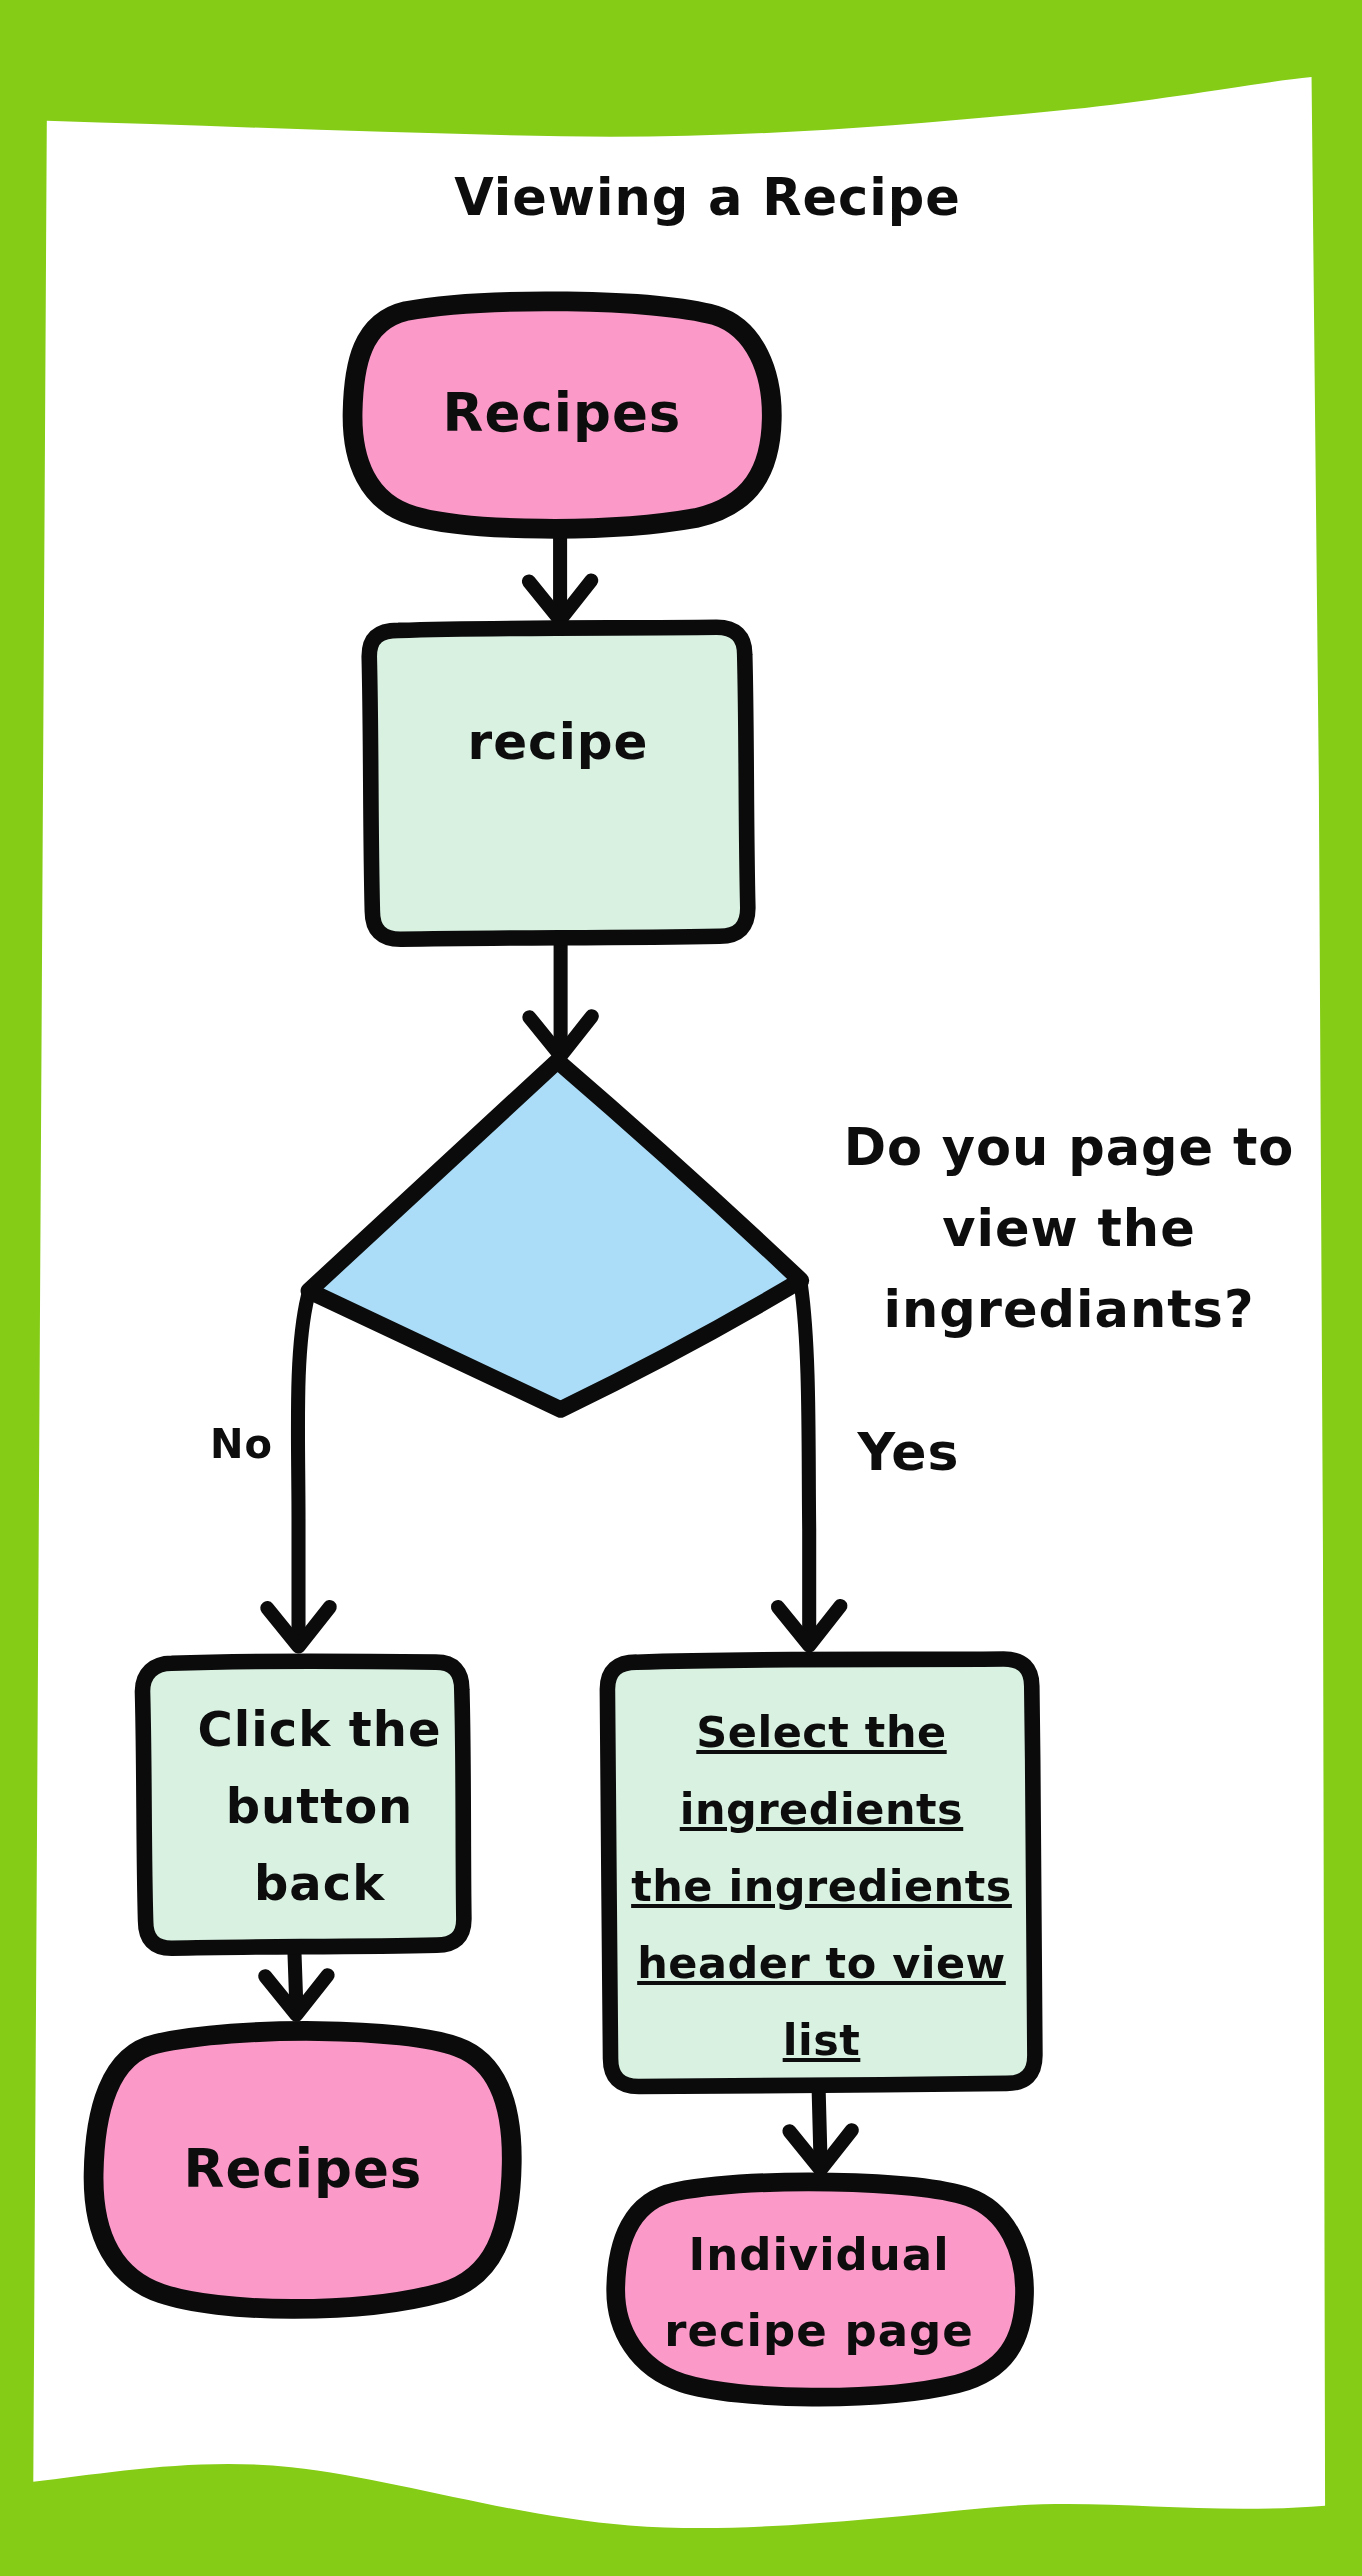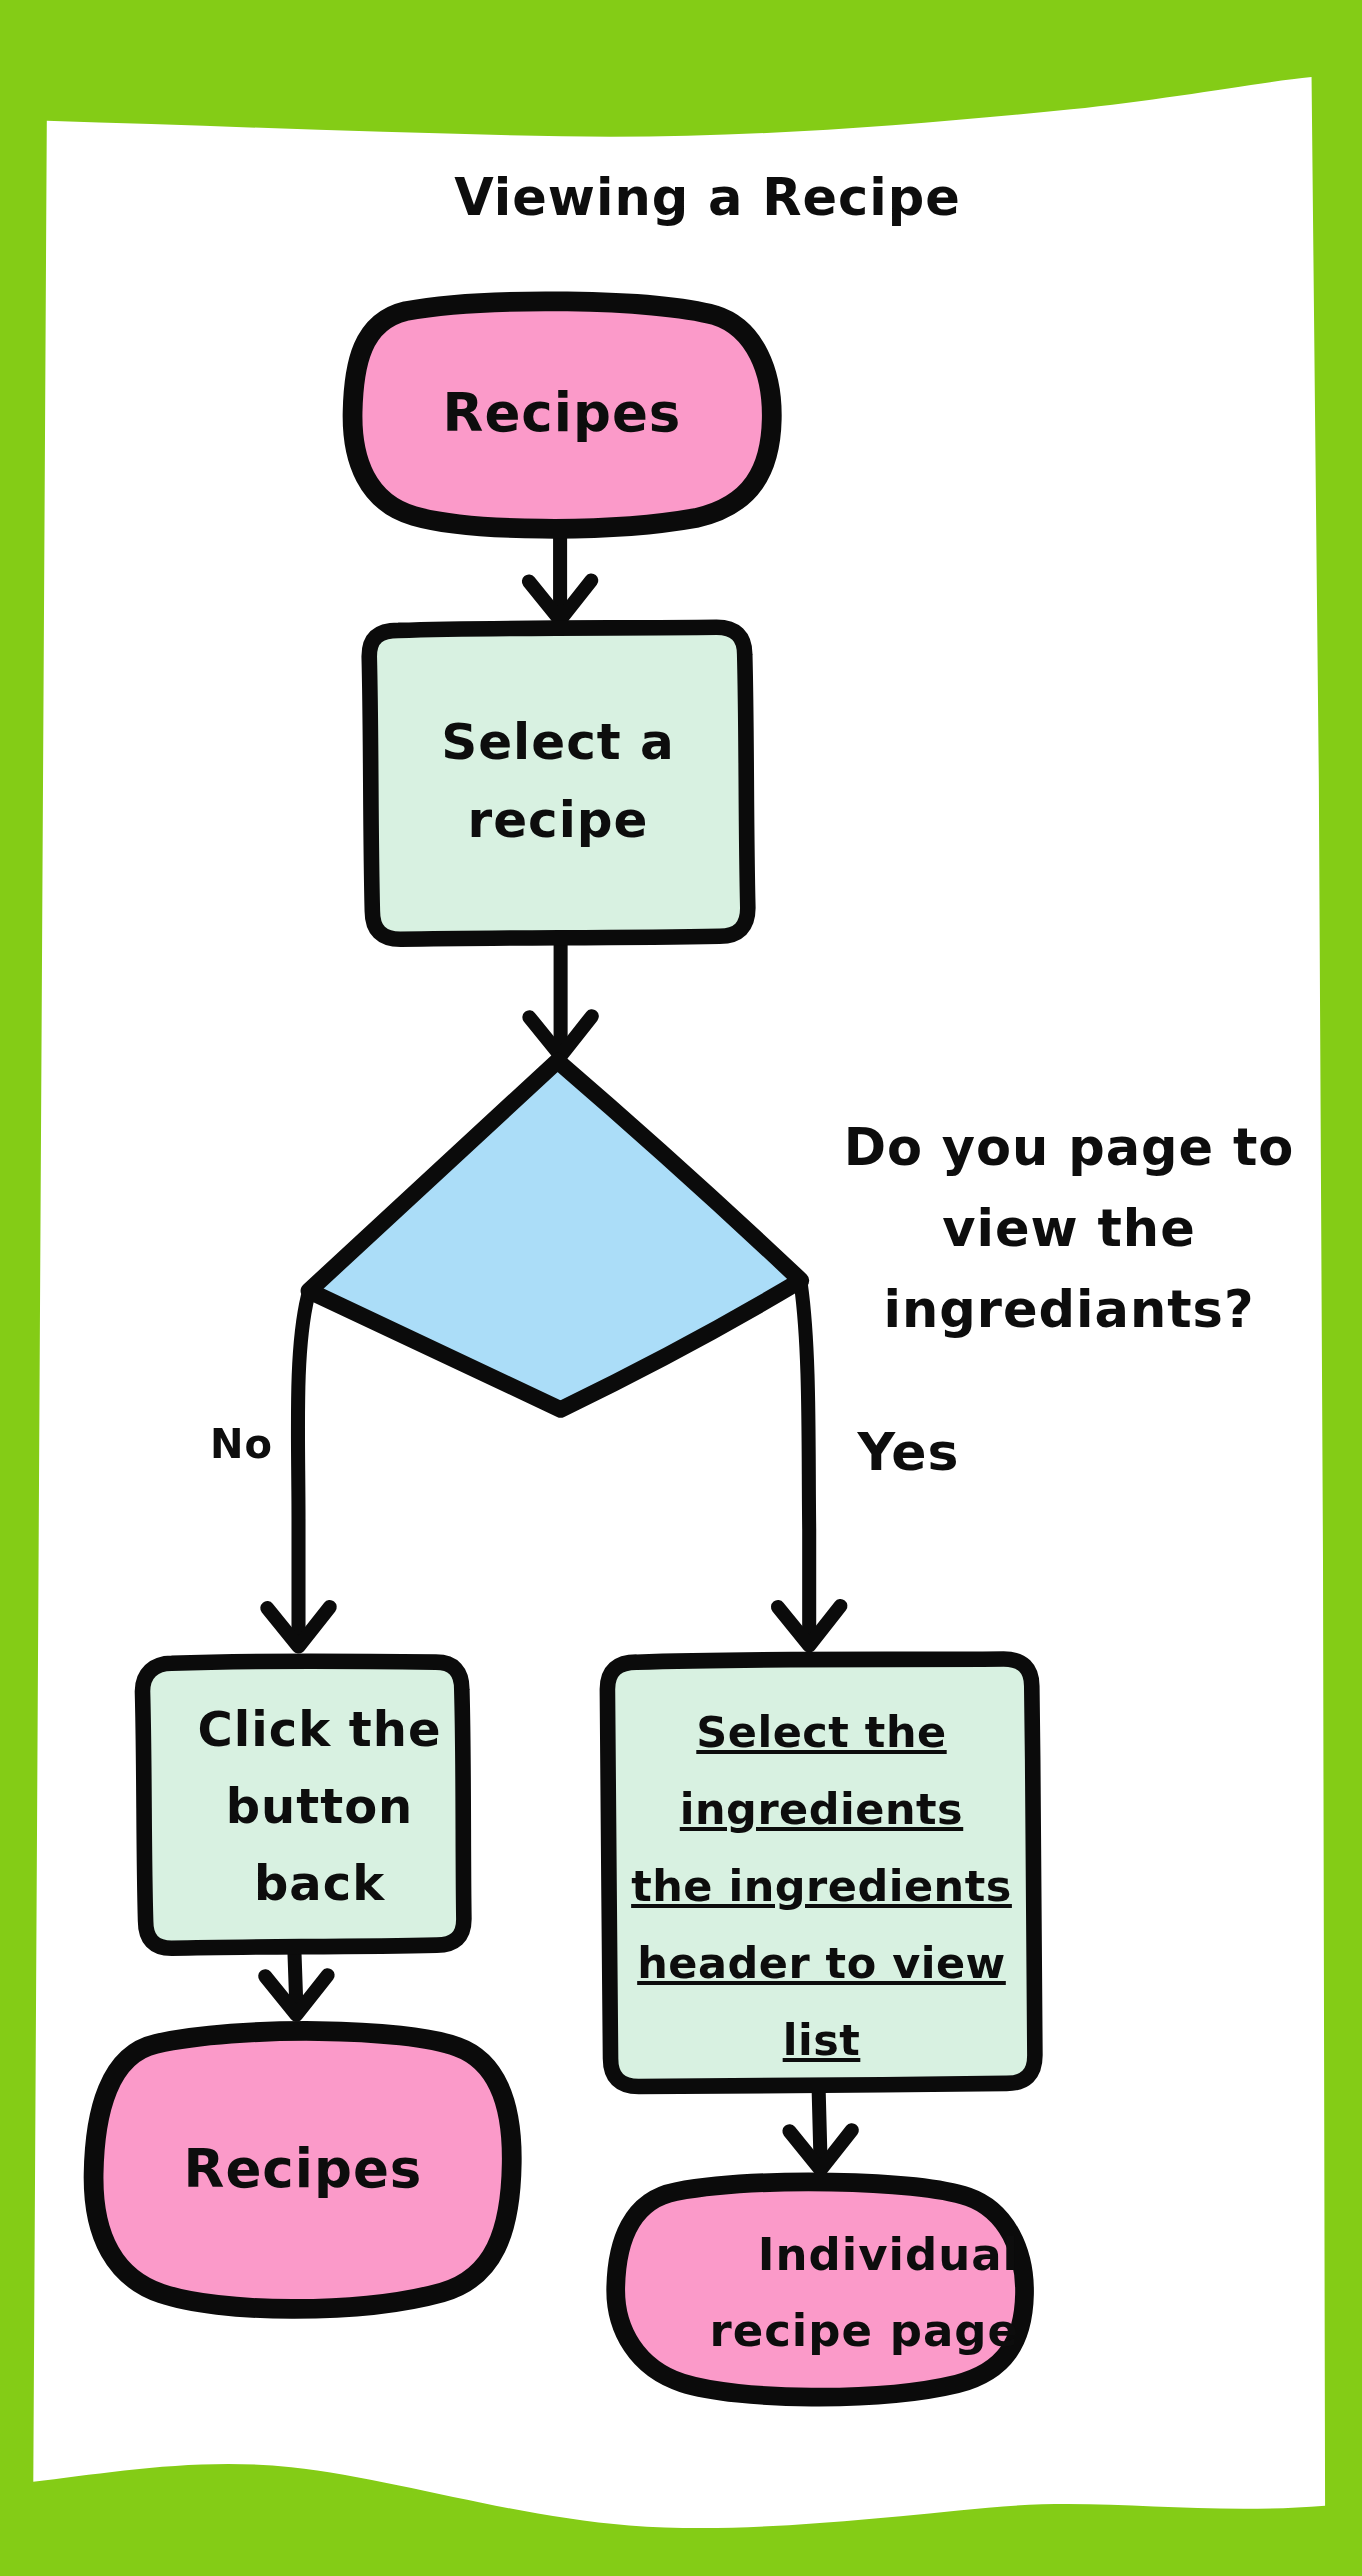--- a/index.html
+++ b/index.html
@@ -27,21 +27,21 @@
   .question-label{left:809px;top:1107px;width:520px;font-size:51px;}
   .question-label .line{line-height:81px;}
   .no-label{left:179px;top:1424px;width:125px;font-size:40px;}
   .yes-label{left:846px;top:1426px;width:125px;font-size:52px;}
   .back-label{left:152px;top:1691px;width:302px;font-size:48px;}
   .back-label .line{line-height:77px;padding-left:33px;}
   .ingr-label{left:616px;top:1694px;width:411px;font-size:43px;letter-spacing:0.5px;}
   .ingr-label .line{line-height:77px;text-decoration:underline;}
   .recipes2-label{left:95px;top:2142px;width:416px;font-size:53px;}
   .indiv-label{left:619px;top:2217px;width:400px;font-size:45px;}
-  .indiv-label .line{line-height:76px;text-align:right;}
+  .indiv-label .line{line-height:76px;}
 </style>
 </head>
 <body>
 
 <div class="stage">
 
   <svg viewBox="0 0 2619 4953" width="1362" height="2576">
 
     <path d="M 90 232
          C 420 242 760 256 1080 262
@@ -149,21 +149,20 @@
 
   <div class="txt title">
     <div class="line">Viewing a Recipe</div>
   </div>
 
   <div class="txt start-label">
     <div class="line">Recipes</div>
   </div>
 
   <div class="txt select-label">
-    <div class="line">Select a</div>
     <div class="line">recipe</div>
   </div>
 
   <div class="txt question-label">
     <div class="line">Do you page to</div>
     <div class="line">view the</div>
     <div class="line">ingrediants?</div>
   </div>
 
   <div class="txt no-label">

